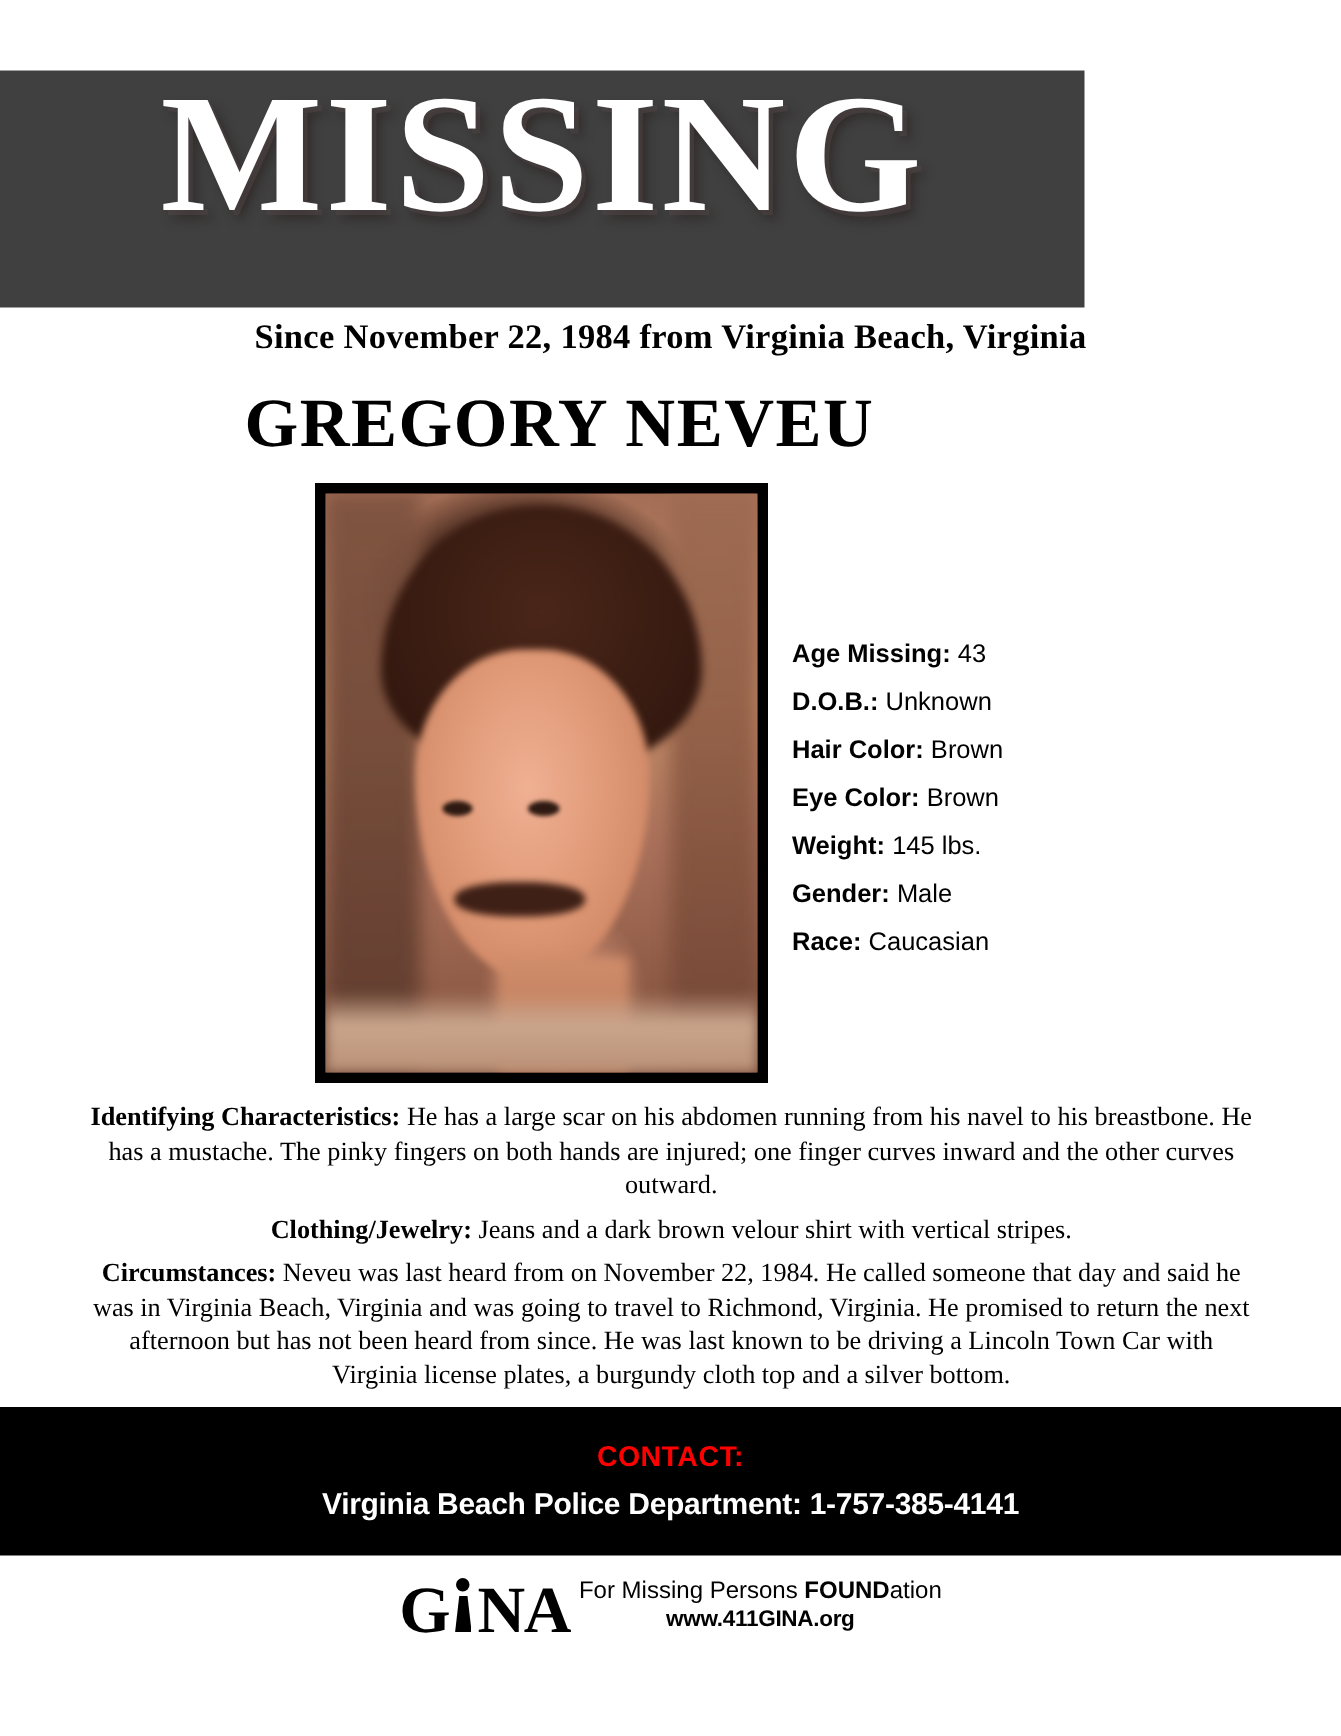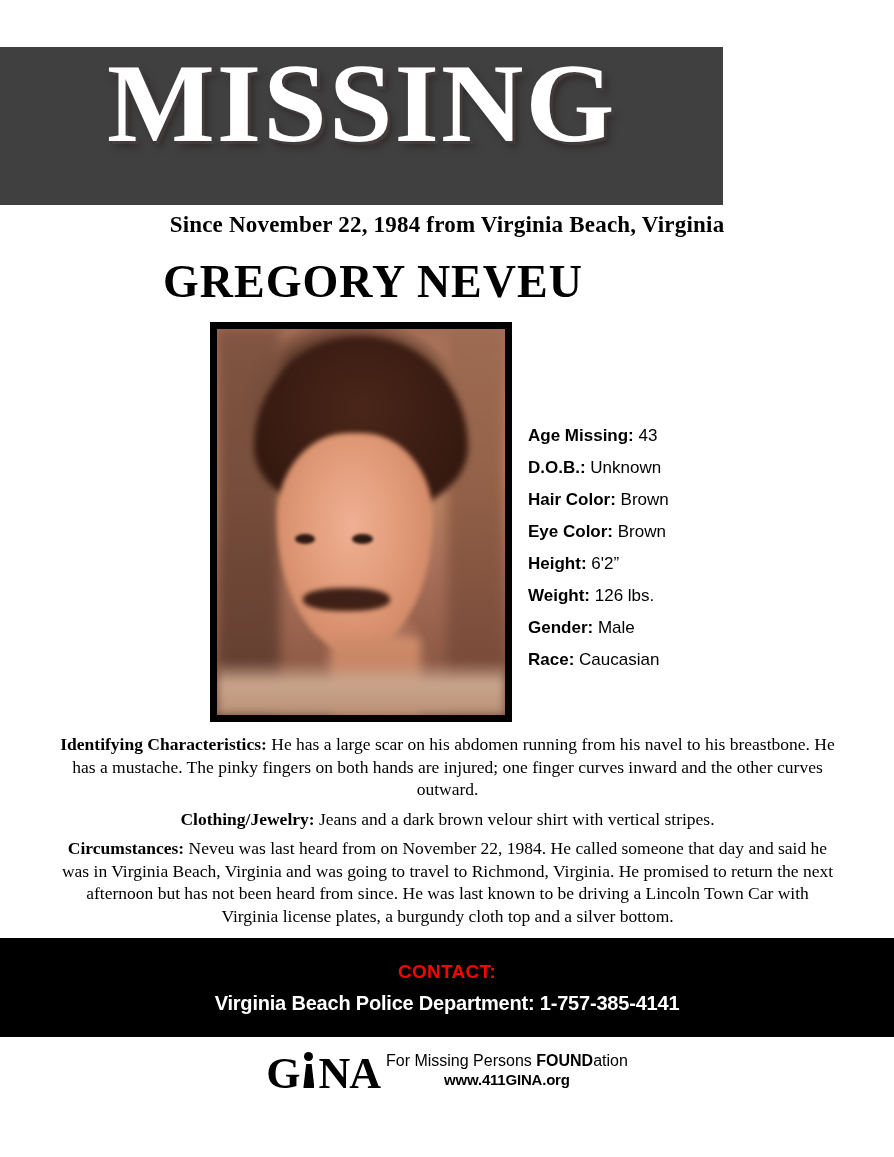--- a/index.html
+++ b/index.html
@@ -343,22 +343,21 @@
       <div class="photo-neck"></div>
       <div class="photo-shirt"></div>
     </div>
   </div>
 
   <div class="details" id="details-list">
       <div class="detail-row"><span class="detail-label">Age Missing:</span> <span class="detail-value">43</span></div>
       <div class="detail-row"><span class="detail-label">D.O.B.:</span> <span class="detail-value">Unknown</span></div>
       <div class="detail-row"><span class="detail-label">Hair Color:</span> <span class="detail-value">Brown</span></div>
       <div class="detail-row"><span class="detail-label">Eye Color:</span> <span class="detail-value">Brown</span></div>
-      <div class="detail-row"><span class="detail-label">Height:</span> <span class="detail-value">6'2”</span></div>
-      <div class="detail-row"><span class="detail-label">Weight:</span> <span class="detail-value">126 lbs.</span></div>
+      <div class="detail-row"><span class="detail-label">Weight:</span> <span class="detail-value">145 lbs.</span></div>
       <div class="detail-row"><span class="detail-label">Gender:</span> <span class="detail-value">Male</span></div>
       <div class="detail-row"><span class="detail-label">Race:</span> <span class="detail-value">Caucasian</span></div>
     </div>
 
   <div class="body-copy" id="body-copy">
       <div class="body-para"><span class="para-label">Identifying Characteristics:</span><span class="para-text"> He has a large scar on his abdomen running from his navel to his breastbone.  He has a mustache.  The pinky fingers on both hands are injured; one finger curves inward and the other curves outward.</span></div>
       <div class="body-para"><span class="para-label">Clothing/Jewelry:</span><span class="para-text"> Jeans and a dark brown velour shirt with vertical stripes.</span></div>
       <div class="body-para"><span class="para-label">Circumstances:</span><span class="para-text"> Neveu was last heard from on November 22, 1984.  He called someone that day and said he was in Virginia Beach, Virginia and was going to travel to Richmond, Virginia.  He promised to return the next afternoon but has not been heard from since.  He was last known to be driving a Lincoln Town Car with Virginia license plates, a burgundy cloth top and a silver bottom.</span></div>
     </div>
 

